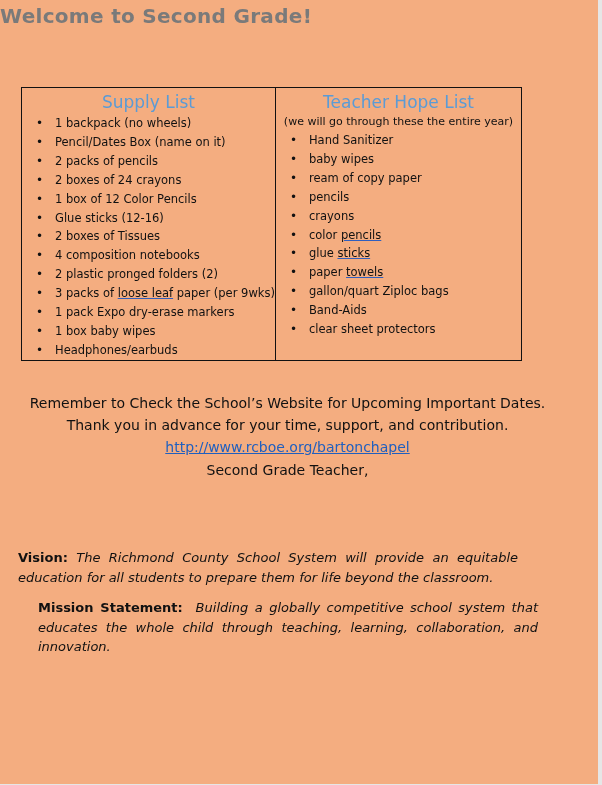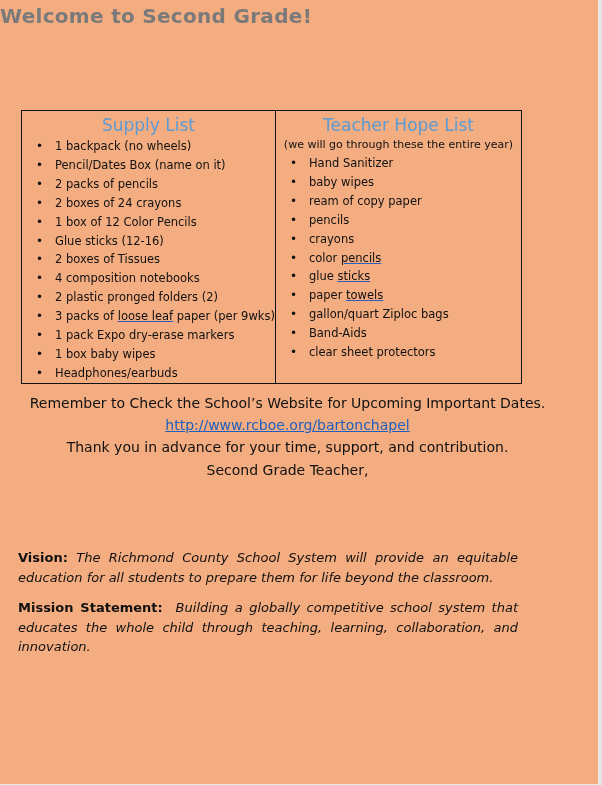--- a/index.html
+++ b/index.html
@@ -20,21 +20,21 @@
       text-align: left;
       font-size: 20px; font-weight: bold;
       color: #7a7a7a; letter-spacing: 0.3px;
     }
     .intro {
       position: absolute; left: 22px; top: 44px; width: 510px;
       font-size: 11.5px; line-height: 20px;
     }
     .intro b { font-weight: bold; }
     table.lists {
-      position: absolute; left: 21px; top: 110px;
+      position: absolute; left: 21px; top: 87px;
       width: 501px; height: 200px;
       border-collapse: collapse;
     }
     table.lists td {
       border: 1px solid #111;
       vertical-align: top;
       padding: 0;
       width: 50%;
     }
     .col-head {
@@ -114,22 +114,22 @@
           <li>Band-Aids</li>
           <li>clear sheet protectors</li>
         </ul>
       </td>
     </tr>
   </tbody>
     </table>
 
   <div class="center-block" style="top: 392px;">
     <div>Remember to Check the School’s Website for Upcoming Important Dates.</div>
+    <div>Thank you in advance for your time, support, and contribution.</div>
     <div><a class="link">http://www.rcboe.org/bartonchapel</a></div>
-    <div>Thank you in advance for your time, support, and contribution.</div>
     <div>Second Grade Teacher,</div>
   </div>
 
   <div class="stmt" style="top: 548px;"><b>Vision:</b> <i>The Richmond County School System will provide an equitable education for all students to prepare them for life beyond the classroom.</i></div>
 
-  <div class="stmt" style="top: 598px;"><b>Mission Statement:</b>&nbsp; <i>Building a globally competitive school system that educates the whole child through teaching, learning, collaboration, and innovation.</i></div>
+  <div class="stmt" style="top: 598px; margin-left: 20px;"><b>Mission Statement:</b>&nbsp; <i>Building a globally competitive school system that educates the whole child through teaching, learning, collaboration, and innovation.</i></div>
 
 </div>
 
 </body></html>

